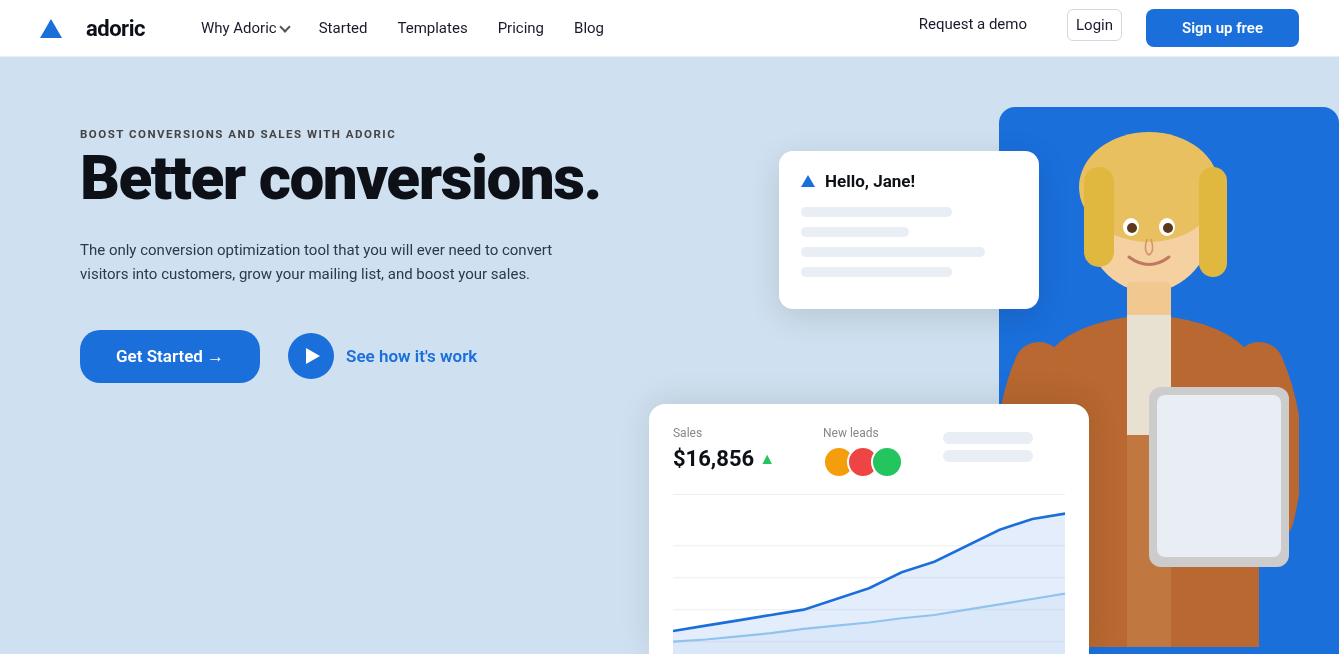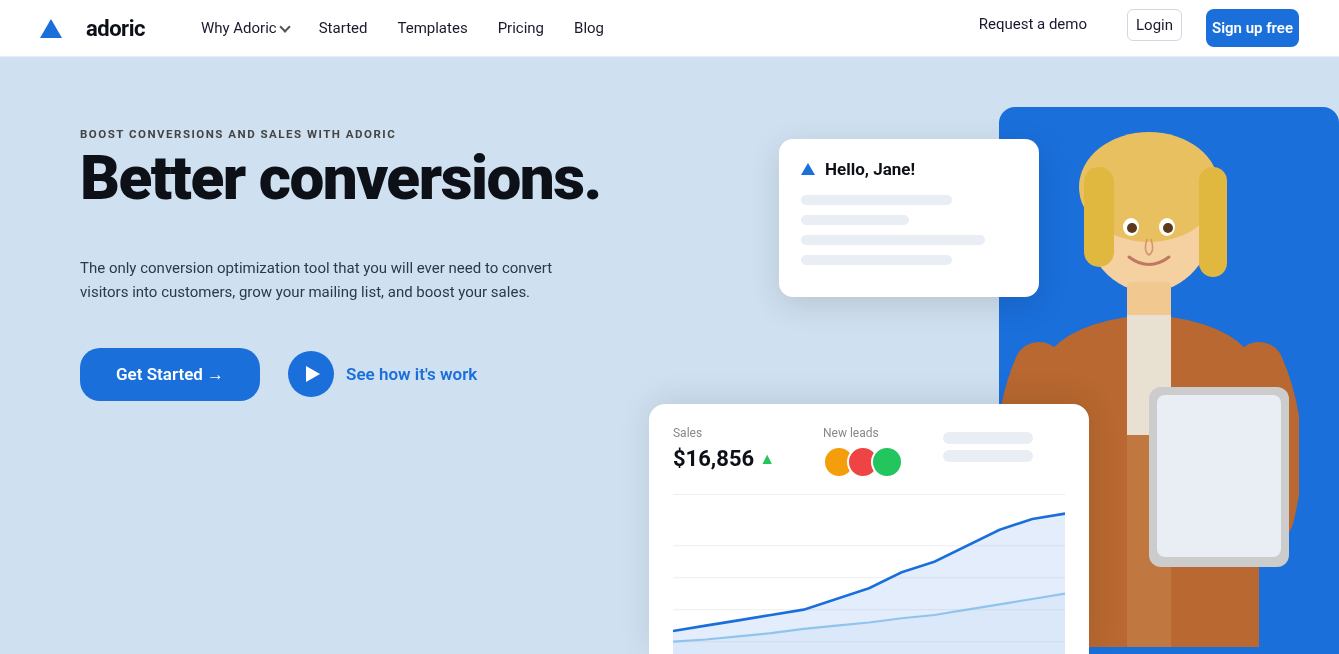--- a/index.html
+++ b/index.html
@@ -86,21 +86,21 @@
       text-decoration: none;
       padding: 6px 8px;
       border: 1px solid #d0d8e4;
       border-radius: 6px;
     }
     .btn-signup {
       font-size: 15px;
       color: #fff;
       background: #1a6fdb;
       text-decoration: none;
-      padding: 10px 6px;
+      padding: 10px 36px;
       border-radius: 8px;
       font-weight: 600;
     }
 
     
     .hero {
       background: #cfe0f0;
       min-height: 597px;
       display: flex;
       position: relative;
@@ -118,21 +118,21 @@
       color: #444;
       letter-spacing: 1.5px;
       text-transform: uppercase;
       margin-bottom: 4px;
     }
     .hero-headline {
       font-size: 62px;
       font-weight: 900;
       color: #0d1117;
       line-height: 1.08;
-      margin-bottom: 44px;
+      margin-bottom: 26px;
       letter-spacing: -1.5px;
     }
     .hero-sub {
       font-size: 15px;
       color: #2a3a4a;
       line-height: 1.6;
       max-width: 480px;
       margin-bottom: 44px;
     }
     .hero-buttons {
@@ -208,21 +208,21 @@
       top: -30px;
       width: 320px;
       height: 560px;
       z-index: 3;
       overflow: hidden;
     }
 
     
     .card-hello {
       position: absolute;
-      top: 22px;
+      top: 34px;
       right: 220px;
       width: 260px;
       background: #fff;
       border-radius: 14px;
       padding: 20px 22px 22px;
       box-shadow: 0 8px 32px rgba(0,0,0,0.12);
       z-index: 5;
     }
     .card-hello-header {
       display: flex;

